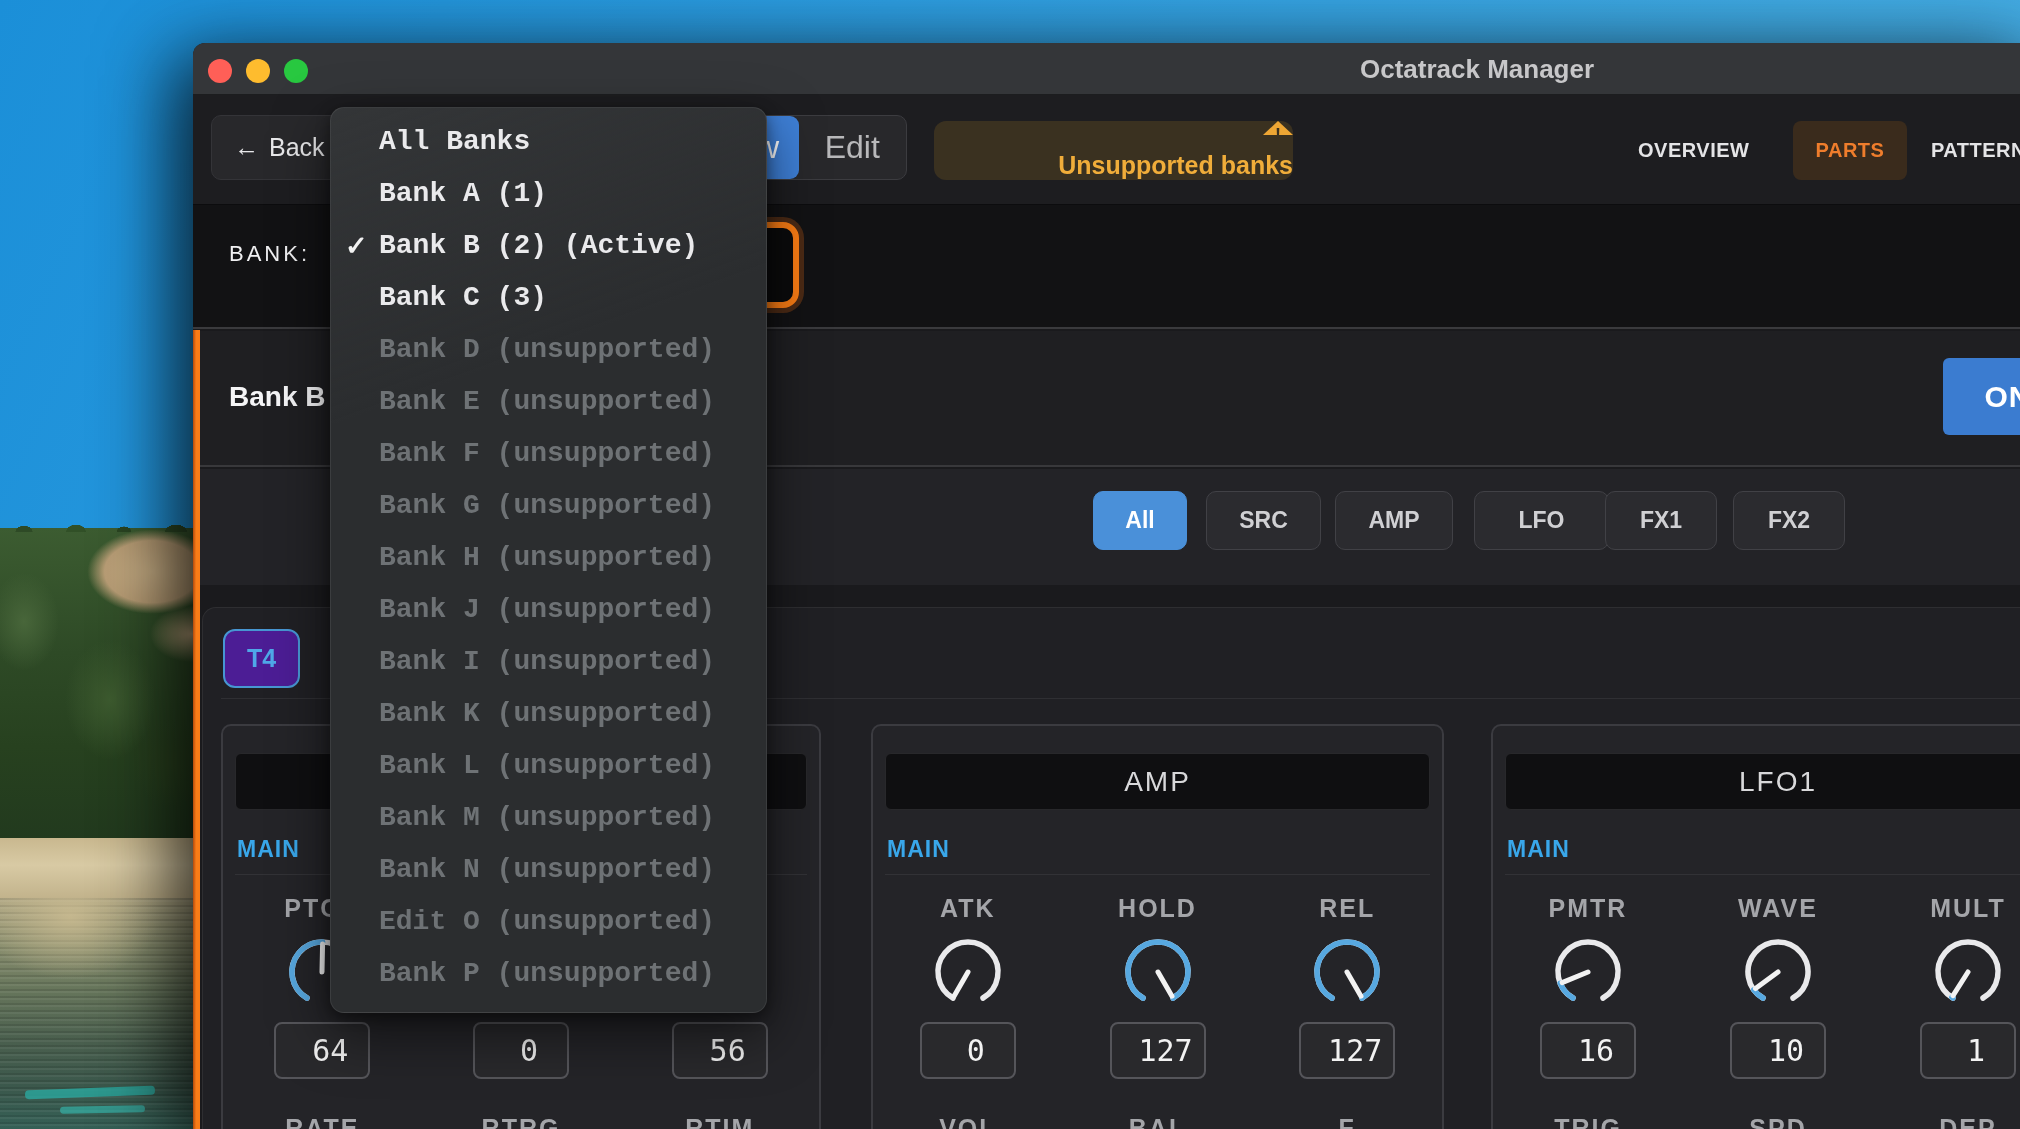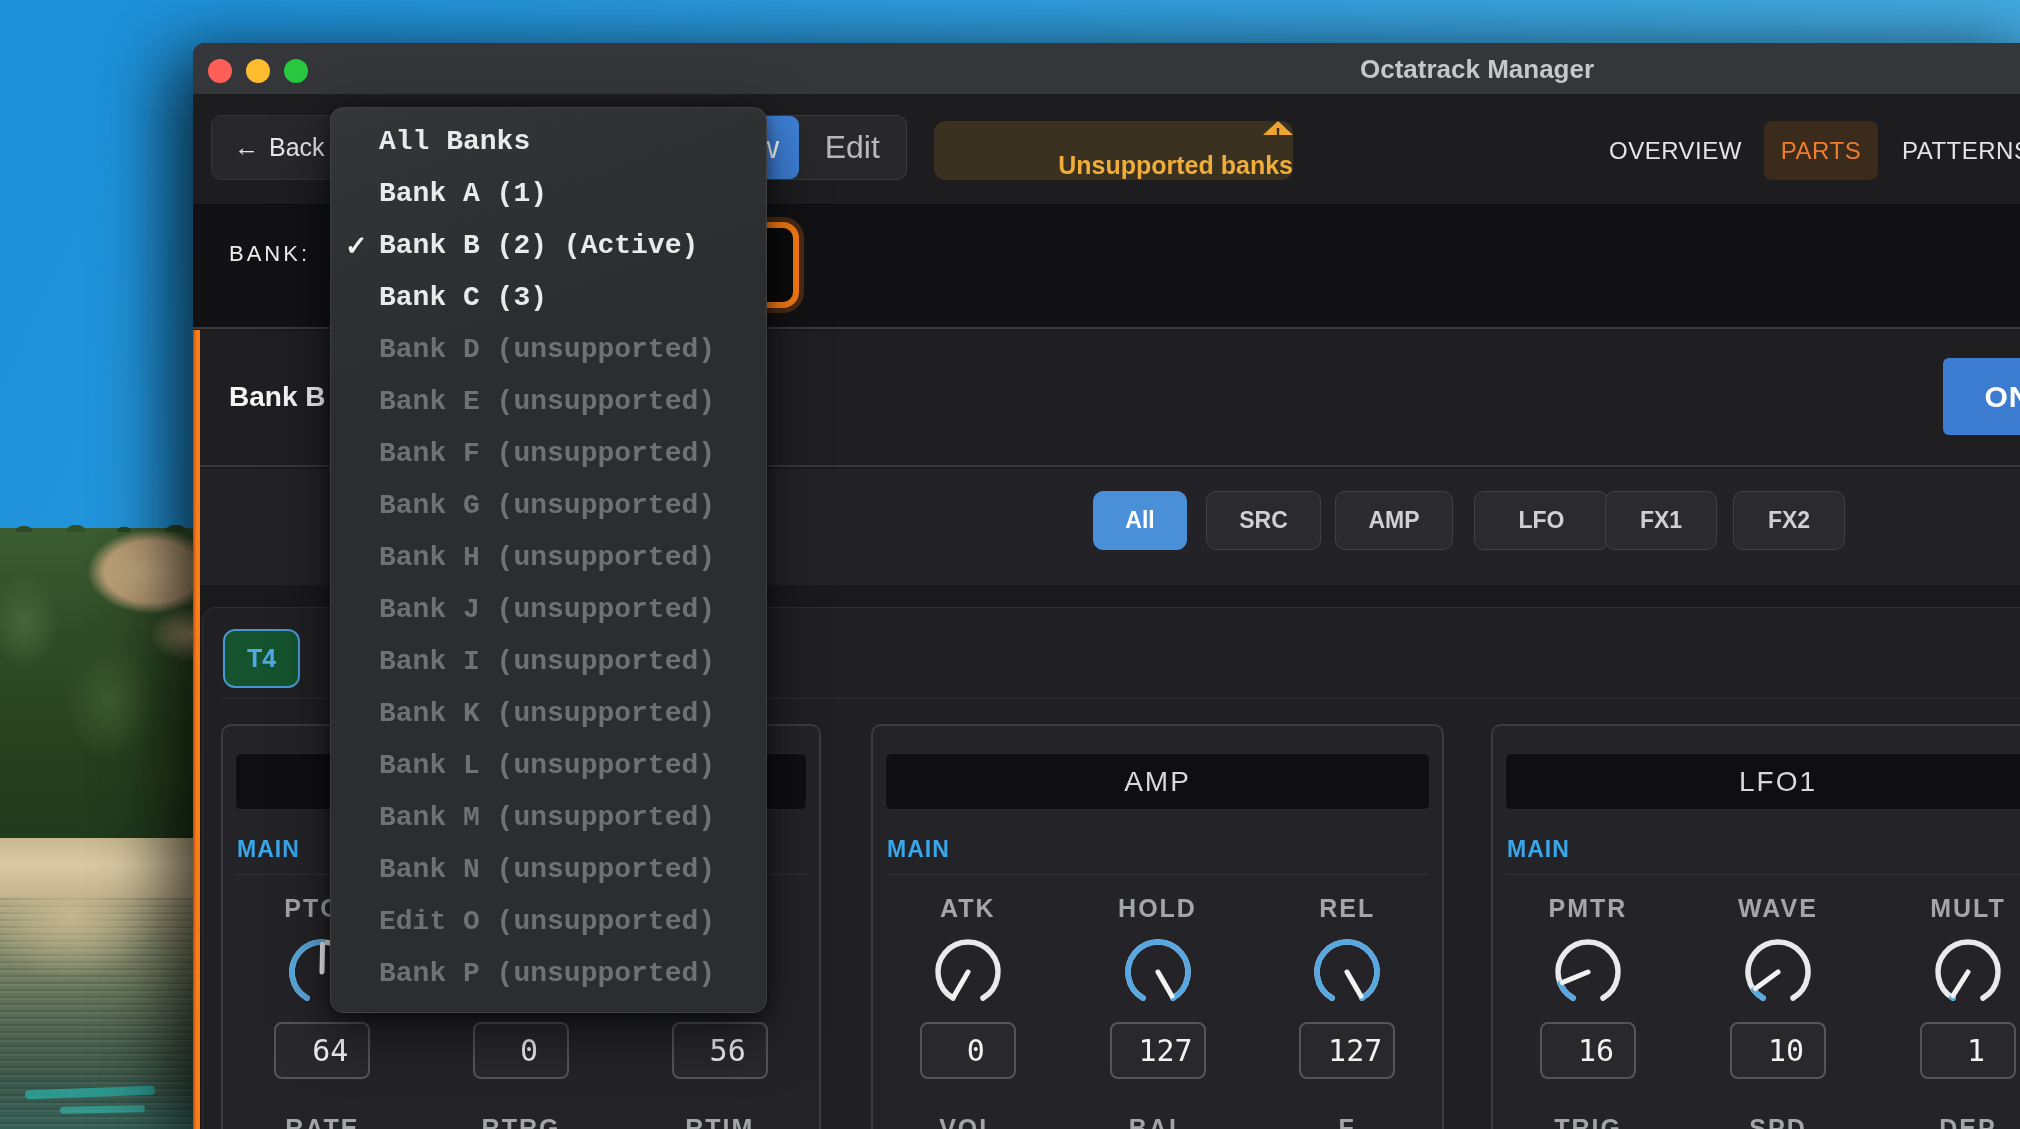--- a/index.html
+++ b/index.html
@@ -59,22 +59,22 @@
     background:#28282b; border:1px solid #3c3c40; border-radius:10px; display:flex; overflow:hidden; }
   .seg { flex:1; display:flex; align-items:center; justify-content:center; font-size:32px; color:#b8b8ba; }
   .seg.active { background:#3e7fd6; color:#fff; border-radius:9px; }
   .warn-badge { position:absolute; left:741px; top:26px; width:359px; height:59px; background:#3a3120;
     border-radius:12px; display:flex; align-items:flex-end; justify-content:center; gap:16px;flex-direction:column; }
   .warn-tri { width:30px; height:27px; background:#eda634; position:relative;
     clip-path:polygon(50% 0, 100% 100%, 0 100%); }
   .warn-tri::after { content:"!"; position:absolute; left:0; top:4px; width:100%; text-align:center;
     font-size:18px; font-weight:800; color:#3a3120; }
   .warn-text { font-size:25px; font-weight:600; color:#f0ad3a; white-space:nowrap; }
-  .top-nav-item { position:absolute; top:26px; height:59px; line-height:59px; font-size:24px;
-    font-weight:400; color:#e4e4e6; letter-spacing:.5px; white-space:nowrap; }
+  .top-nav-item { position:absolute; top:26px; height:59px; line-height:59px; font-size:20px;
+    font-weight:700; color:#e4e4e6; letter-spacing:.5px; white-space:nowrap;margin-left:29px; }
   .nav-overview { left:1416px; } .nav-patterns { left:1709px; }
   .nav-parts { left:1571px; width:114px; text-align:center; background:#3a2b1c; border-radius:8px;
     color:#ef7d2c; }
 
   .bank-row { position:absolute; left:0; top:162px; width:100%; height:124px; background:#121214;
               border-bottom:2px solid #3a3a3d; }
   .bank-label { position:absolute; left:36px; top:36px; font-size:22px; color:#f0f0f2;
                 letter-spacing:3px; font-weight:500; }
   .bank-select { position:absolute; left:247px; top:17px; width:359px; height:86px;
     background:#0b0b0c; border:6px solid #f97c14; border-radius:16px;
@@ -90,21 +90,21 @@
   .filter-row { position:absolute; left:0; top:426px; width:100%; height:116px; background:#232327; }
   .filter-btn { position:absolute; top:22px; height:59px; border-radius:10px; background:#2b2b2f;
     border:1px solid #414146; color:#d0d0d3; font-size:23px; font-weight:600;
     display:flex; align-items:center; justify-content:center; }
   .filter-btn.active { background:#4a90d9; border-color:#4a90d9; color:#fff; }
   .f0{left:900px;width:94px;} .f1{left:1013px;width:115px;} .f2{left:1142px;width:118px;}
   .f3{left:1281px;width:135px;} .f4{left:1412px;width:112px;} .f5{left:1540px;width:112px;}
 
   .content-panel { position:absolute; left:9px; top:564px; width:1838px; height:522px;
     background:#202024; border-radius:14px 0 0 0; border-top:1px solid #2e2e31; border-left:1px solid #2e2e31; }
-  .t4-tab { position:absolute; left:20px; top:21px; width:77px; height:59px; background:#14532d;
+  .t4-tab { position:absolute; left:20px; top:21px; width:77px; height:59px; background:#4c1d95;
     border:2px solid #4796d2; border-radius:12px; color:#4fa8e8; font-size:25px; font-weight:700;
     display:flex; align-items:center; justify-content:center; }
   .tabstrip-divider { position:absolute; left:18px; top:90px; right:0; height:1px; background:#2f2f33; }
 
   .card { position:absolute; top:116px; height:420px; background:#242428; border:2px solid #3b3b40;
           border-radius:10px; }
   .card0{ left:18px;  width:600px; }
   .card1{ left:668px; width:573px; }
   .card2{ left:1288px; width:574px; }
   .card-header { position:absolute; left:12px; right:12px; top:27px; height:57px; background:#0f0f11;

